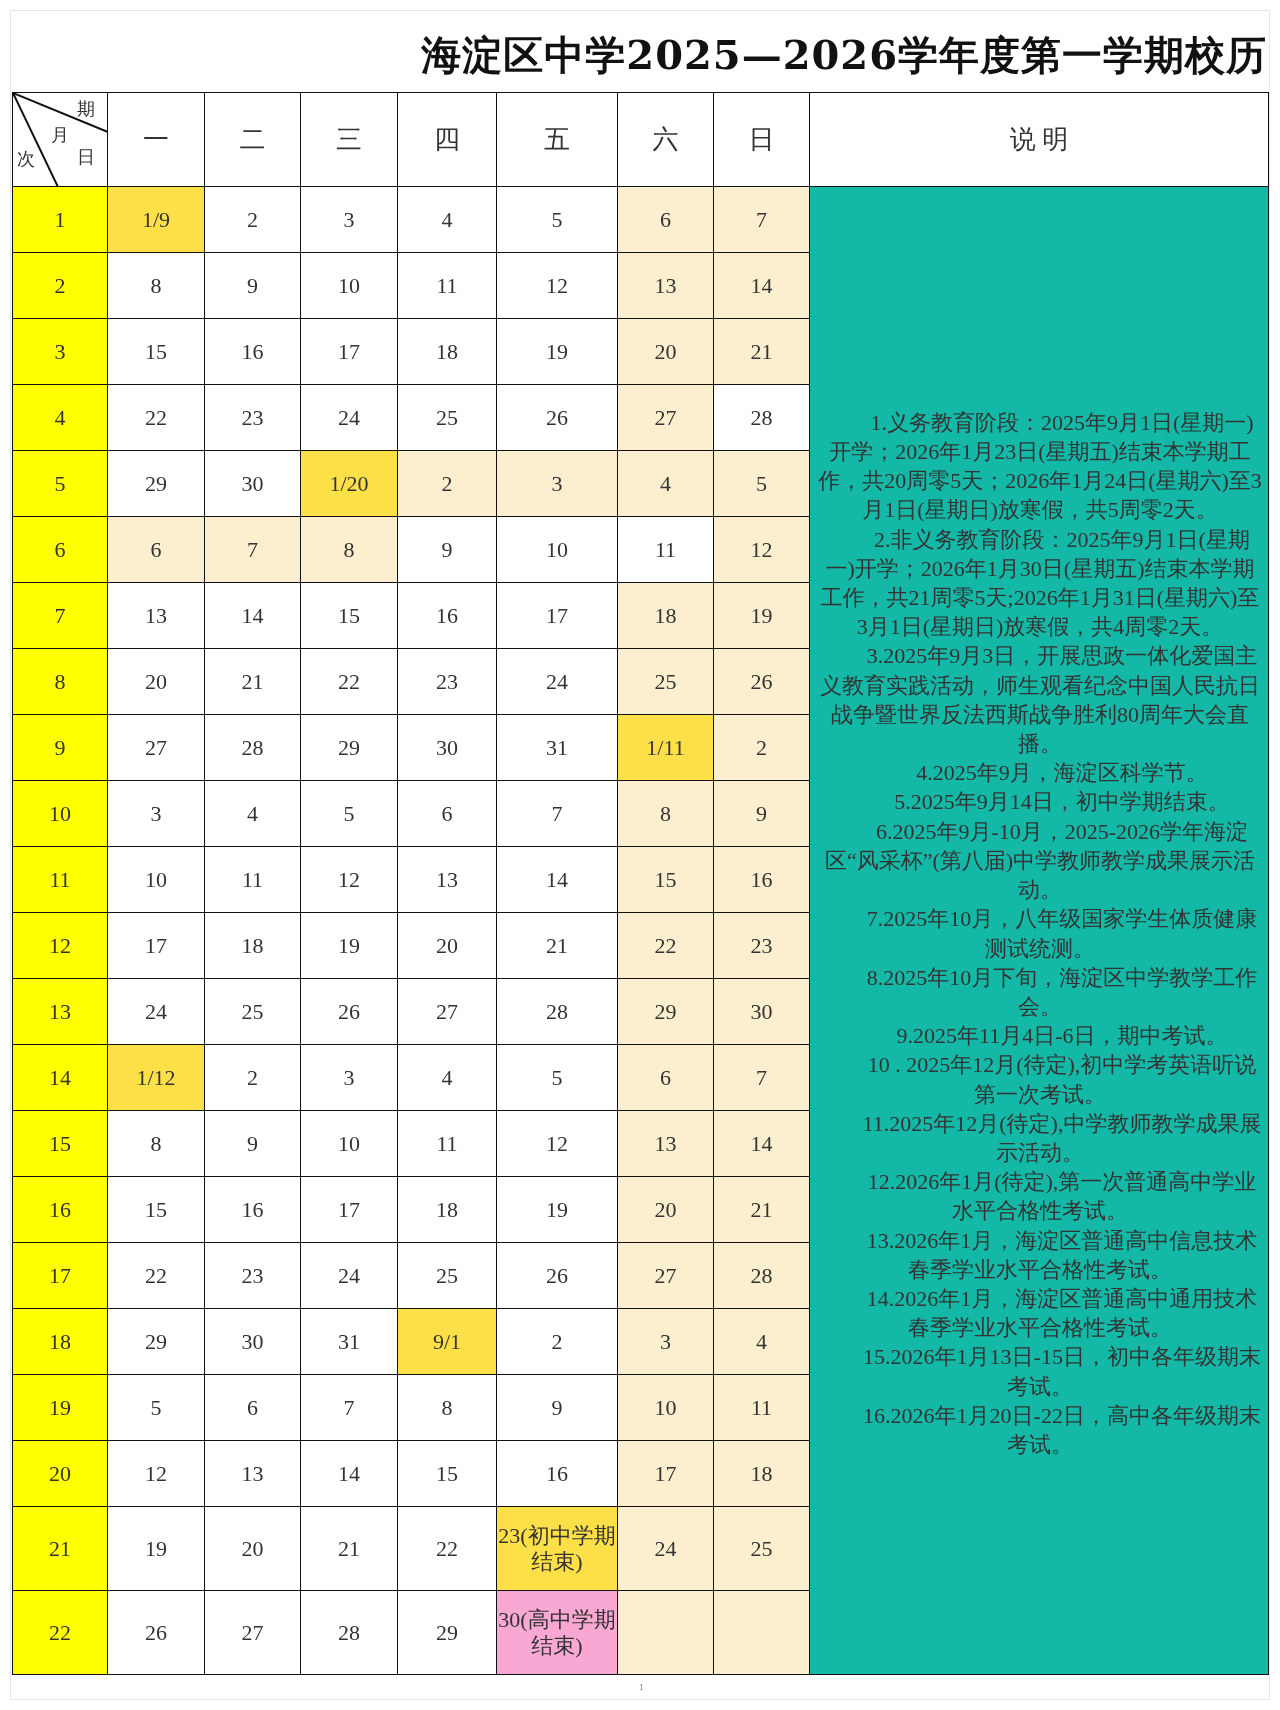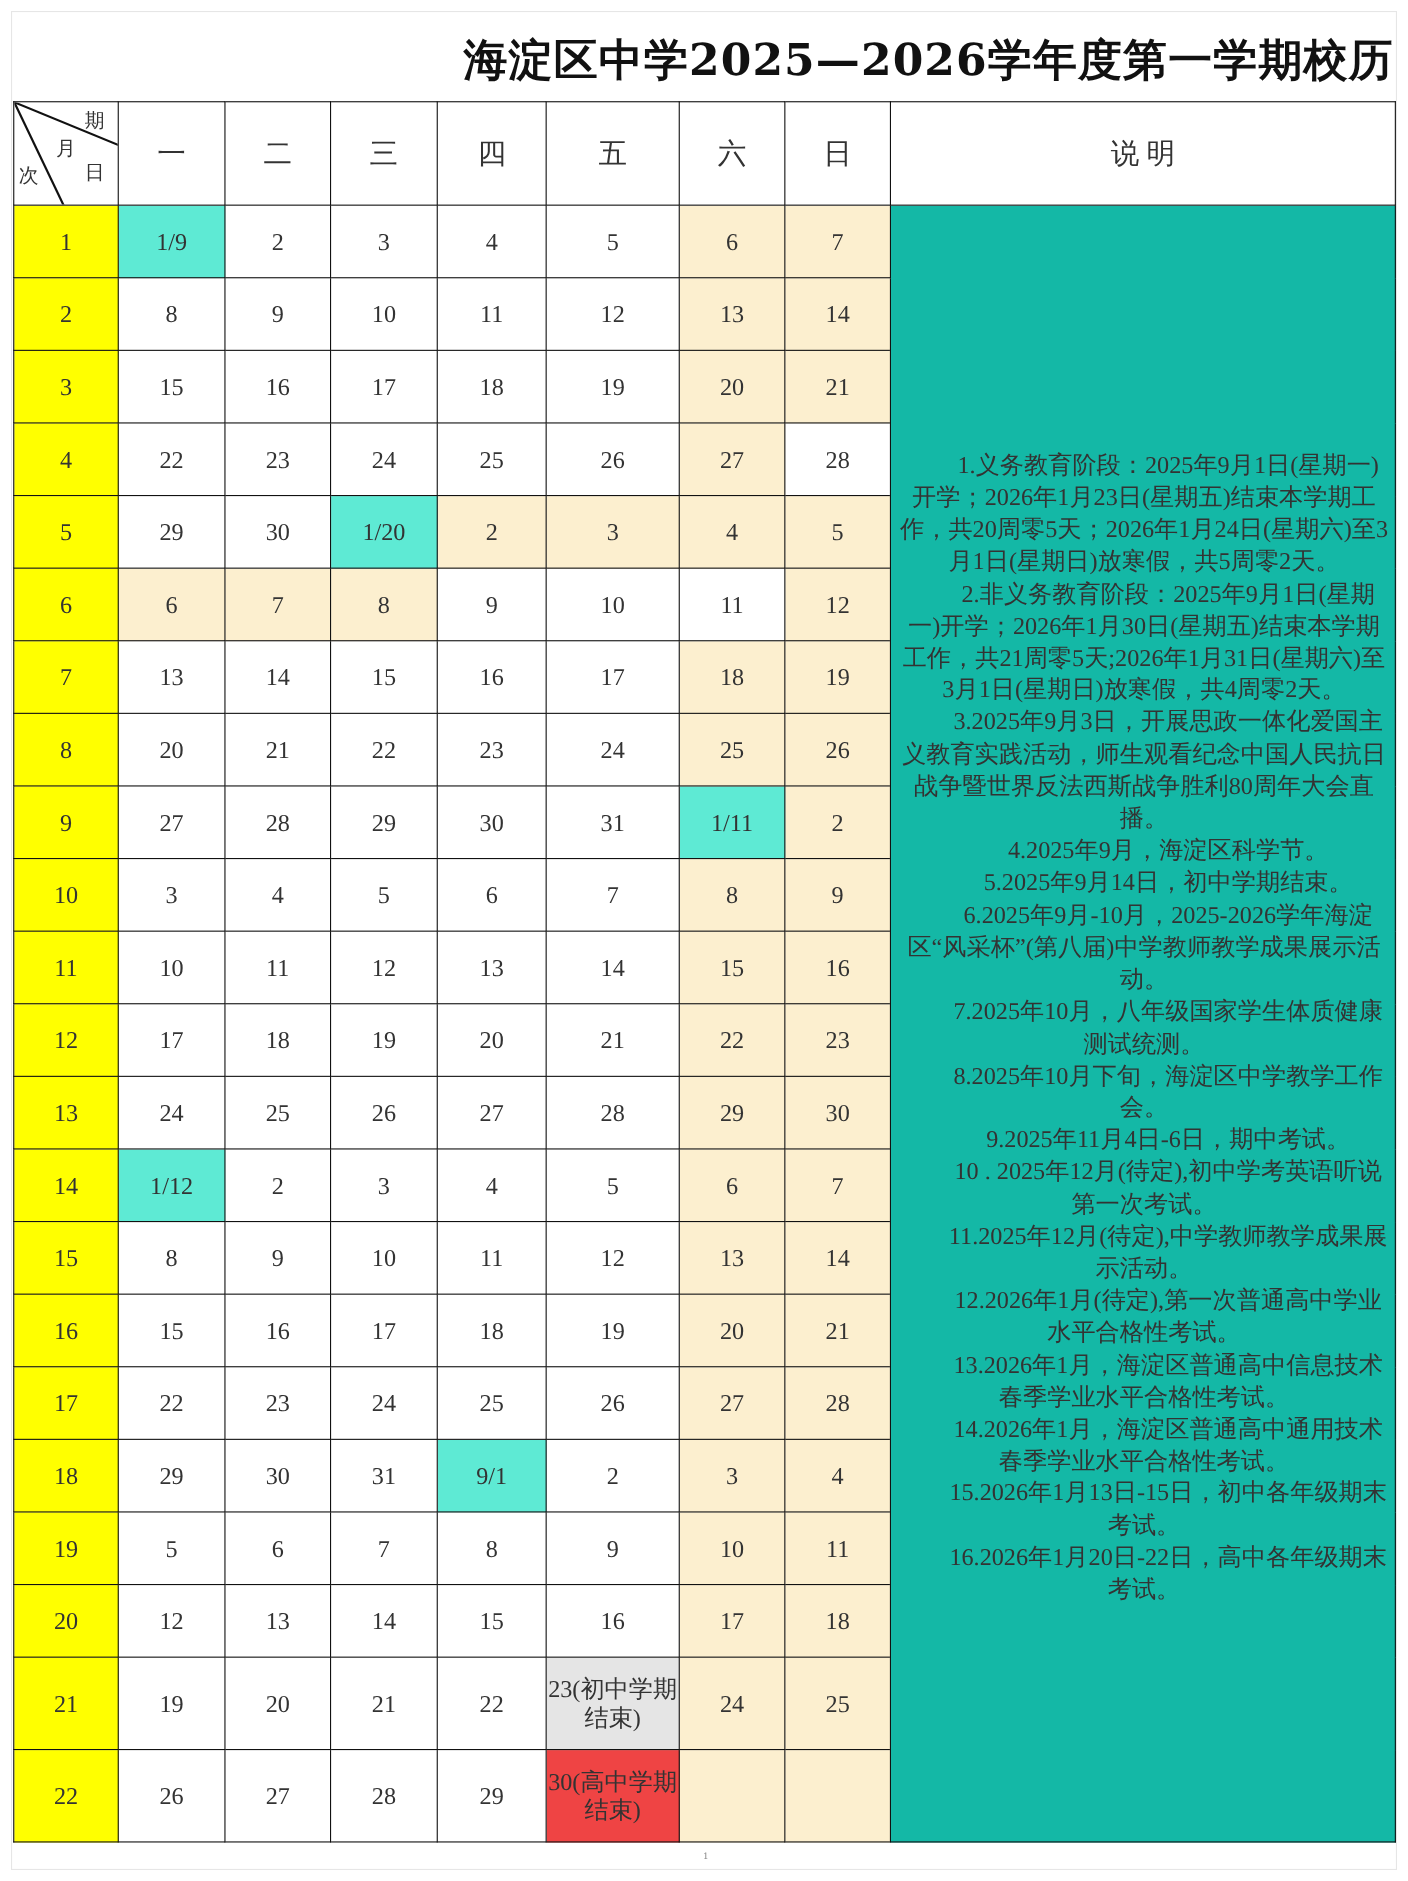--- a/index.html
+++ b/index.html
@@ -27,23 +27,23 @@
     }
     table.cal thead th { height: 94px; font-size: 26px; }
     table.cal tbody tr { height: 66px; }
     table.cal tbody tr.tall { height: 84px; }
 
     .corner { position: relative; padding: 0; overflow: hidden; }
     .corner svg { position: absolute; left: 0; top: 0; }
     .corner .c-lbl { position: absolute; font-size: 18px; color: #333; font-family: "DejaVu Sans", sans-serif; }
 
     td.week { background: #ffff00; color: #555; }
-    td.month-start { background: #5eead4; color: #1b3f66; }
-    td.jh-end { background: #e5e5e5; font-size: 19px; line-height: 26px; }
-    td.sh-end { background: #ef4444; font-size: 19px; line-height: 26px; }
+    td.month-start { background: #fde047; color: #1b3f66; }
+    td.jh-end { background: #fde047; font-size: 19px; line-height: 26px; }
+    td.sh-end { background: #f9a8d4; font-size: 19px; line-height: 26px; }
     td.plain { background: #ffffff; }
     td.hol { background: #fcefcf; }
 
     td.notes {
       vertical-align: top; text-align: left; padding: 6px 4px 0 6px;
       font-size: 20.5px; line-height: 29.2px; color: #333;
       font-family: "DejaVu Serif", serif; background: #14b8a6;
     }
     .note { display: block; text-indent: 2em; }
 

